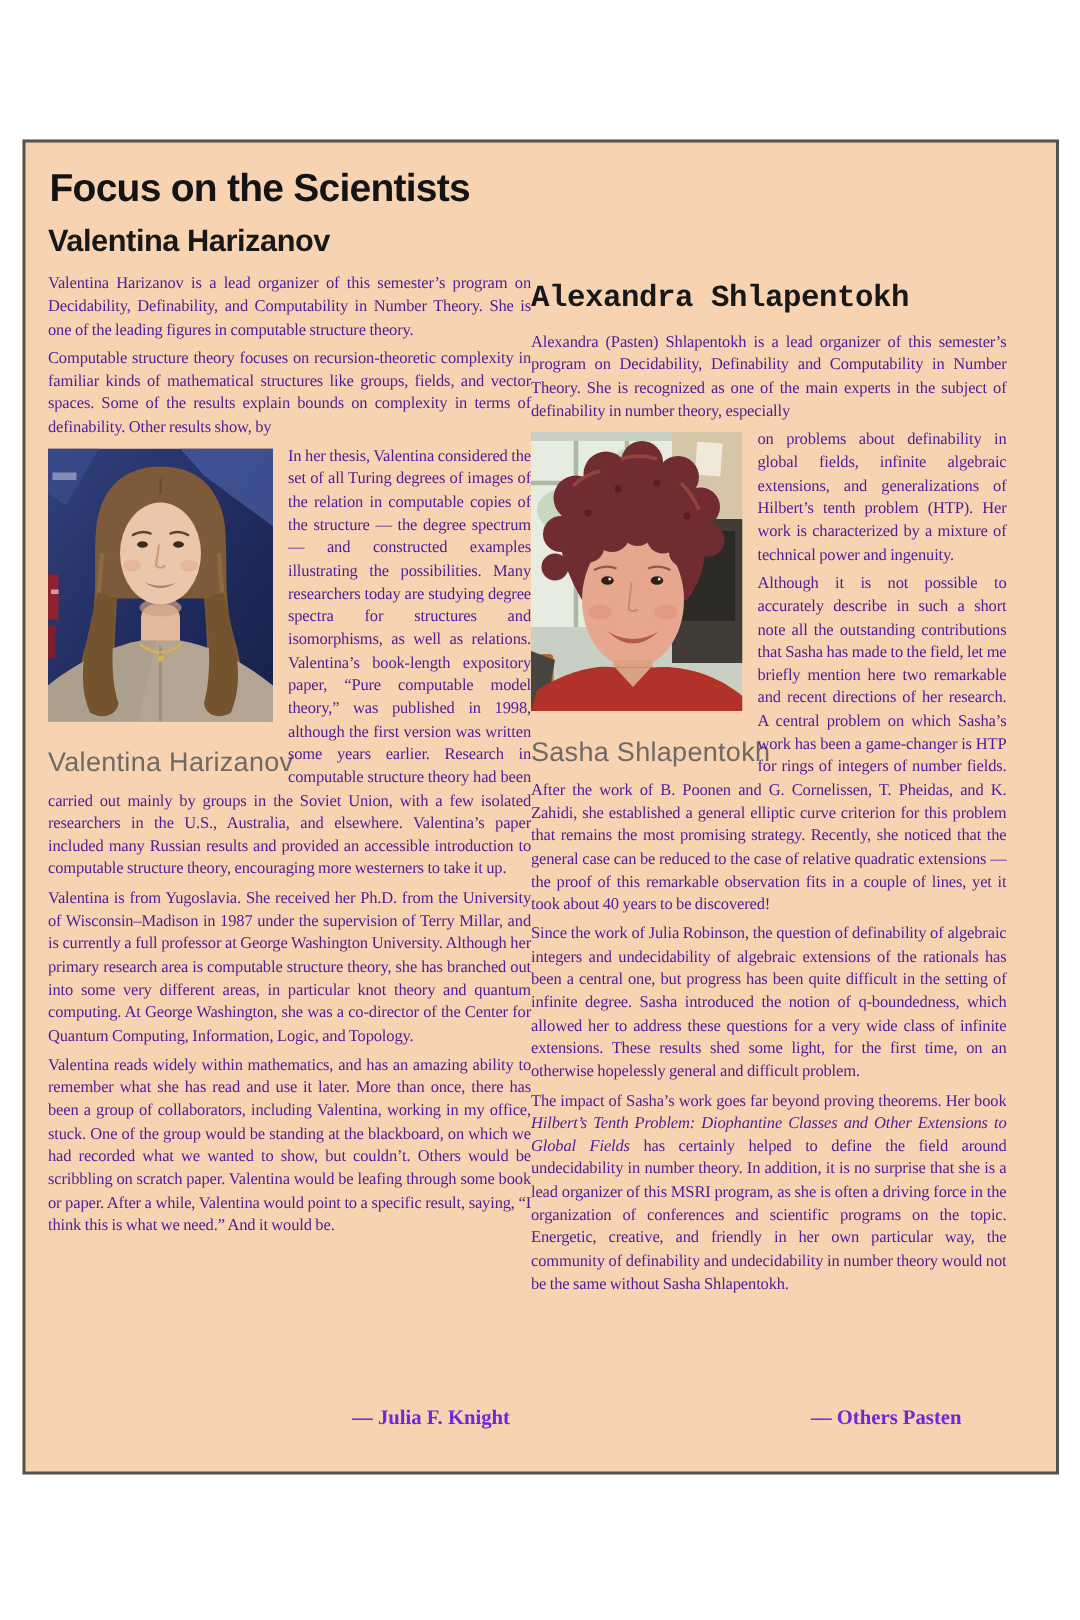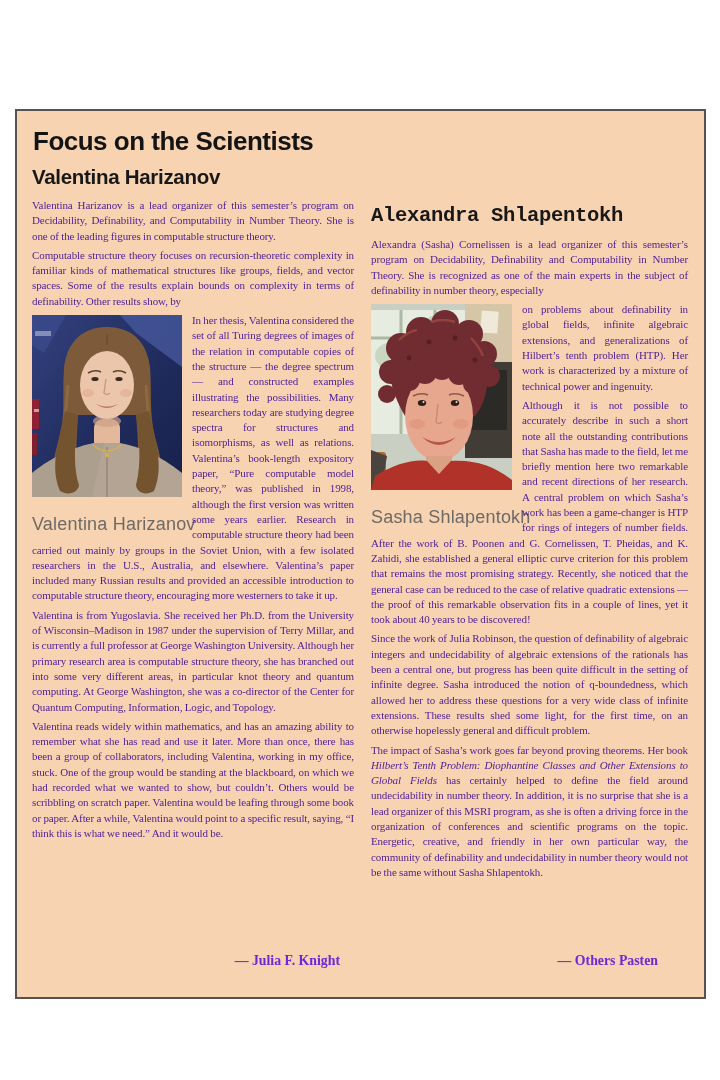--- a/index.html
+++ b/index.html
@@ -1,22 +1,22 @@
 <!DOCTYPE html>
 <html><head>
 <meta charset="utf-8">
 <style>
   html,body{margin:0;padding:0;}
   .page{position:relative;width:720px;height:1080px;background:#ffffff;overflow:hidden;
         font-family:"Liberation Serif",serif;}
   .content-box{position:absolute;left:15px;top:93px;width:691px;height:890px;box-sizing:border-box;
-        background:#F8D3B2;border:2px solid #565250;padding:13px 16px 12px 15px;overflow:hidden;margin-top:16px;}
+        background:#F8D3B2;border:2px solid #565250;padding:13px 16px 12px 15px;overflow:hidden;}
   .page-title{font-family:"Liberation Sans",sans-serif;font-weight:700;font-size:26px;line-height:30px;
         color:#141414;margin:2px 0 9px 1px;letter-spacing:-0.5px;}
-  .columns{display:flex;gap:17px;height:806px;}
+  .columns{display:flex;height:806px;}
   .col{position:relative;box-sizing:border-box;padding-bottom:26px;}
   .col-left{width:322px;}
   .col-right{width:317px;padding-top:0;}
   h2.section-heading{font-family:"Liberation Sans",sans-serif;font-weight:700;font-size:20.5px;
         line-height:24px;color:#181818;margin:0 0 9px 0;letter-spacing:-0.3px;}
   .col-right h2.section-heading{margin-top:39px;font-family:Liberation Mono, monospace;}
   p.body{font-size:11px;line-height:15.3px;letter-spacing:-0.1px;word-spacing:-0.3px;
         text-align:justify;color:#4c1d95;margin:0 0 4px 0;}
   p.cont{margin-top:0;}
   figure.portrait{float:left;margin:2px 10px 1px 0;padding:0;}
@@ -97,21 +97,21 @@
         </figure>
 
         <p class="body">In her thesis, Valentina considered the set of all Turing degrees of images of the relation in computable copies of the structure — the degree spectrum — and constructed examples illustrating the possibilities. Many researchers today are studying degree spectra for structures and isomorphisms, as well as relations. Valentina’s book-length expository paper, “Pure computable model theory,” was published in 1998, although the first version was written some years earlier. Research in computable structure theory had been carried out mainly by groups in the Soviet Union, with a few isolated researchers in the U.S., Australia, and elsewhere. Valentina’s paper included many Russian results and provided an accessible introduction to computable structure theory, encouraging more westerners to take it up.</p>
         <p class="body">Valentina is from Yugoslavia. She received her Ph.D. from the University of Wisconsin–Madison in 1987 under the supervision of Terry Millar, and is currently a full professor at George Washington University. Although her primary research area is computable structure theory, she has branched out into some very different areas, in particular knot theory and quantum computing. At George Washington, she was a co-director of the Center for Quantum Computing, Information, Logic, and Topology.</p>
         <p class="body">Valentina reads widely within mathematics, and has an amazing ability to remember what she has read and use it later. More than once, there has been a group of collaborators, including Valentina, working in my office, stuck. One of the group would be standing at the blackboard, on which we had recorded what we wanted to show, but couldn’t. Others would be scribbling on scratch paper. Valentina would be leafing through some book or paper. After a while, Valentina would point to a specific result, saying, “I think this is what we need.” And it would be.</p>
         <div class="signature sig-left">— Julia F. Knight</div>
       </div>
 
       <div class="col col-right">
         <h2 class="section-heading">Alexandra Shlapentokh</h2>
-        <p class="body">Alexandra (Sasha) Cornelissen is a lead organizer of this semester’s program on Decidability, Definability and Computability in Number Theory.  She is recognized as one of the main experts in the subject of definability in number theory, especially</p>
+        <p class="body">Alexandra (Pasten) Shlapentokh is a lead organizer of this semester’s program on Decidability, Definability and Computability in Number Theory.  She is recognized as one of the main experts in the subject of definability in number theory, especially</p>
 
         <figure class="portrait s-portrait">
           <svg width="141" height="186" viewBox="0 0 141 186">
             <rect x="0" y="0" width="141" height="186" fill="#c9cfc2"></rect>
 
             <rect x="0" y="6" width="94" height="124" fill="#e6ecdf"></rect>
             <line x1="30" y1="6" x2="30" y2="130" stroke="#adb8a5" stroke-width="3"></line>
             <line x1="64" y1="6" x2="64" y2="130" stroke="#adb8a5" stroke-width="3"></line>
             <line x1="0" y1="34" x2="94" y2="34" stroke="#adb8a5" stroke-width="3"></line>
             <ellipse cx="22" cy="52" rx="18" ry="14" fill="#bccfb2" opacity="0.7"></ellipse>

